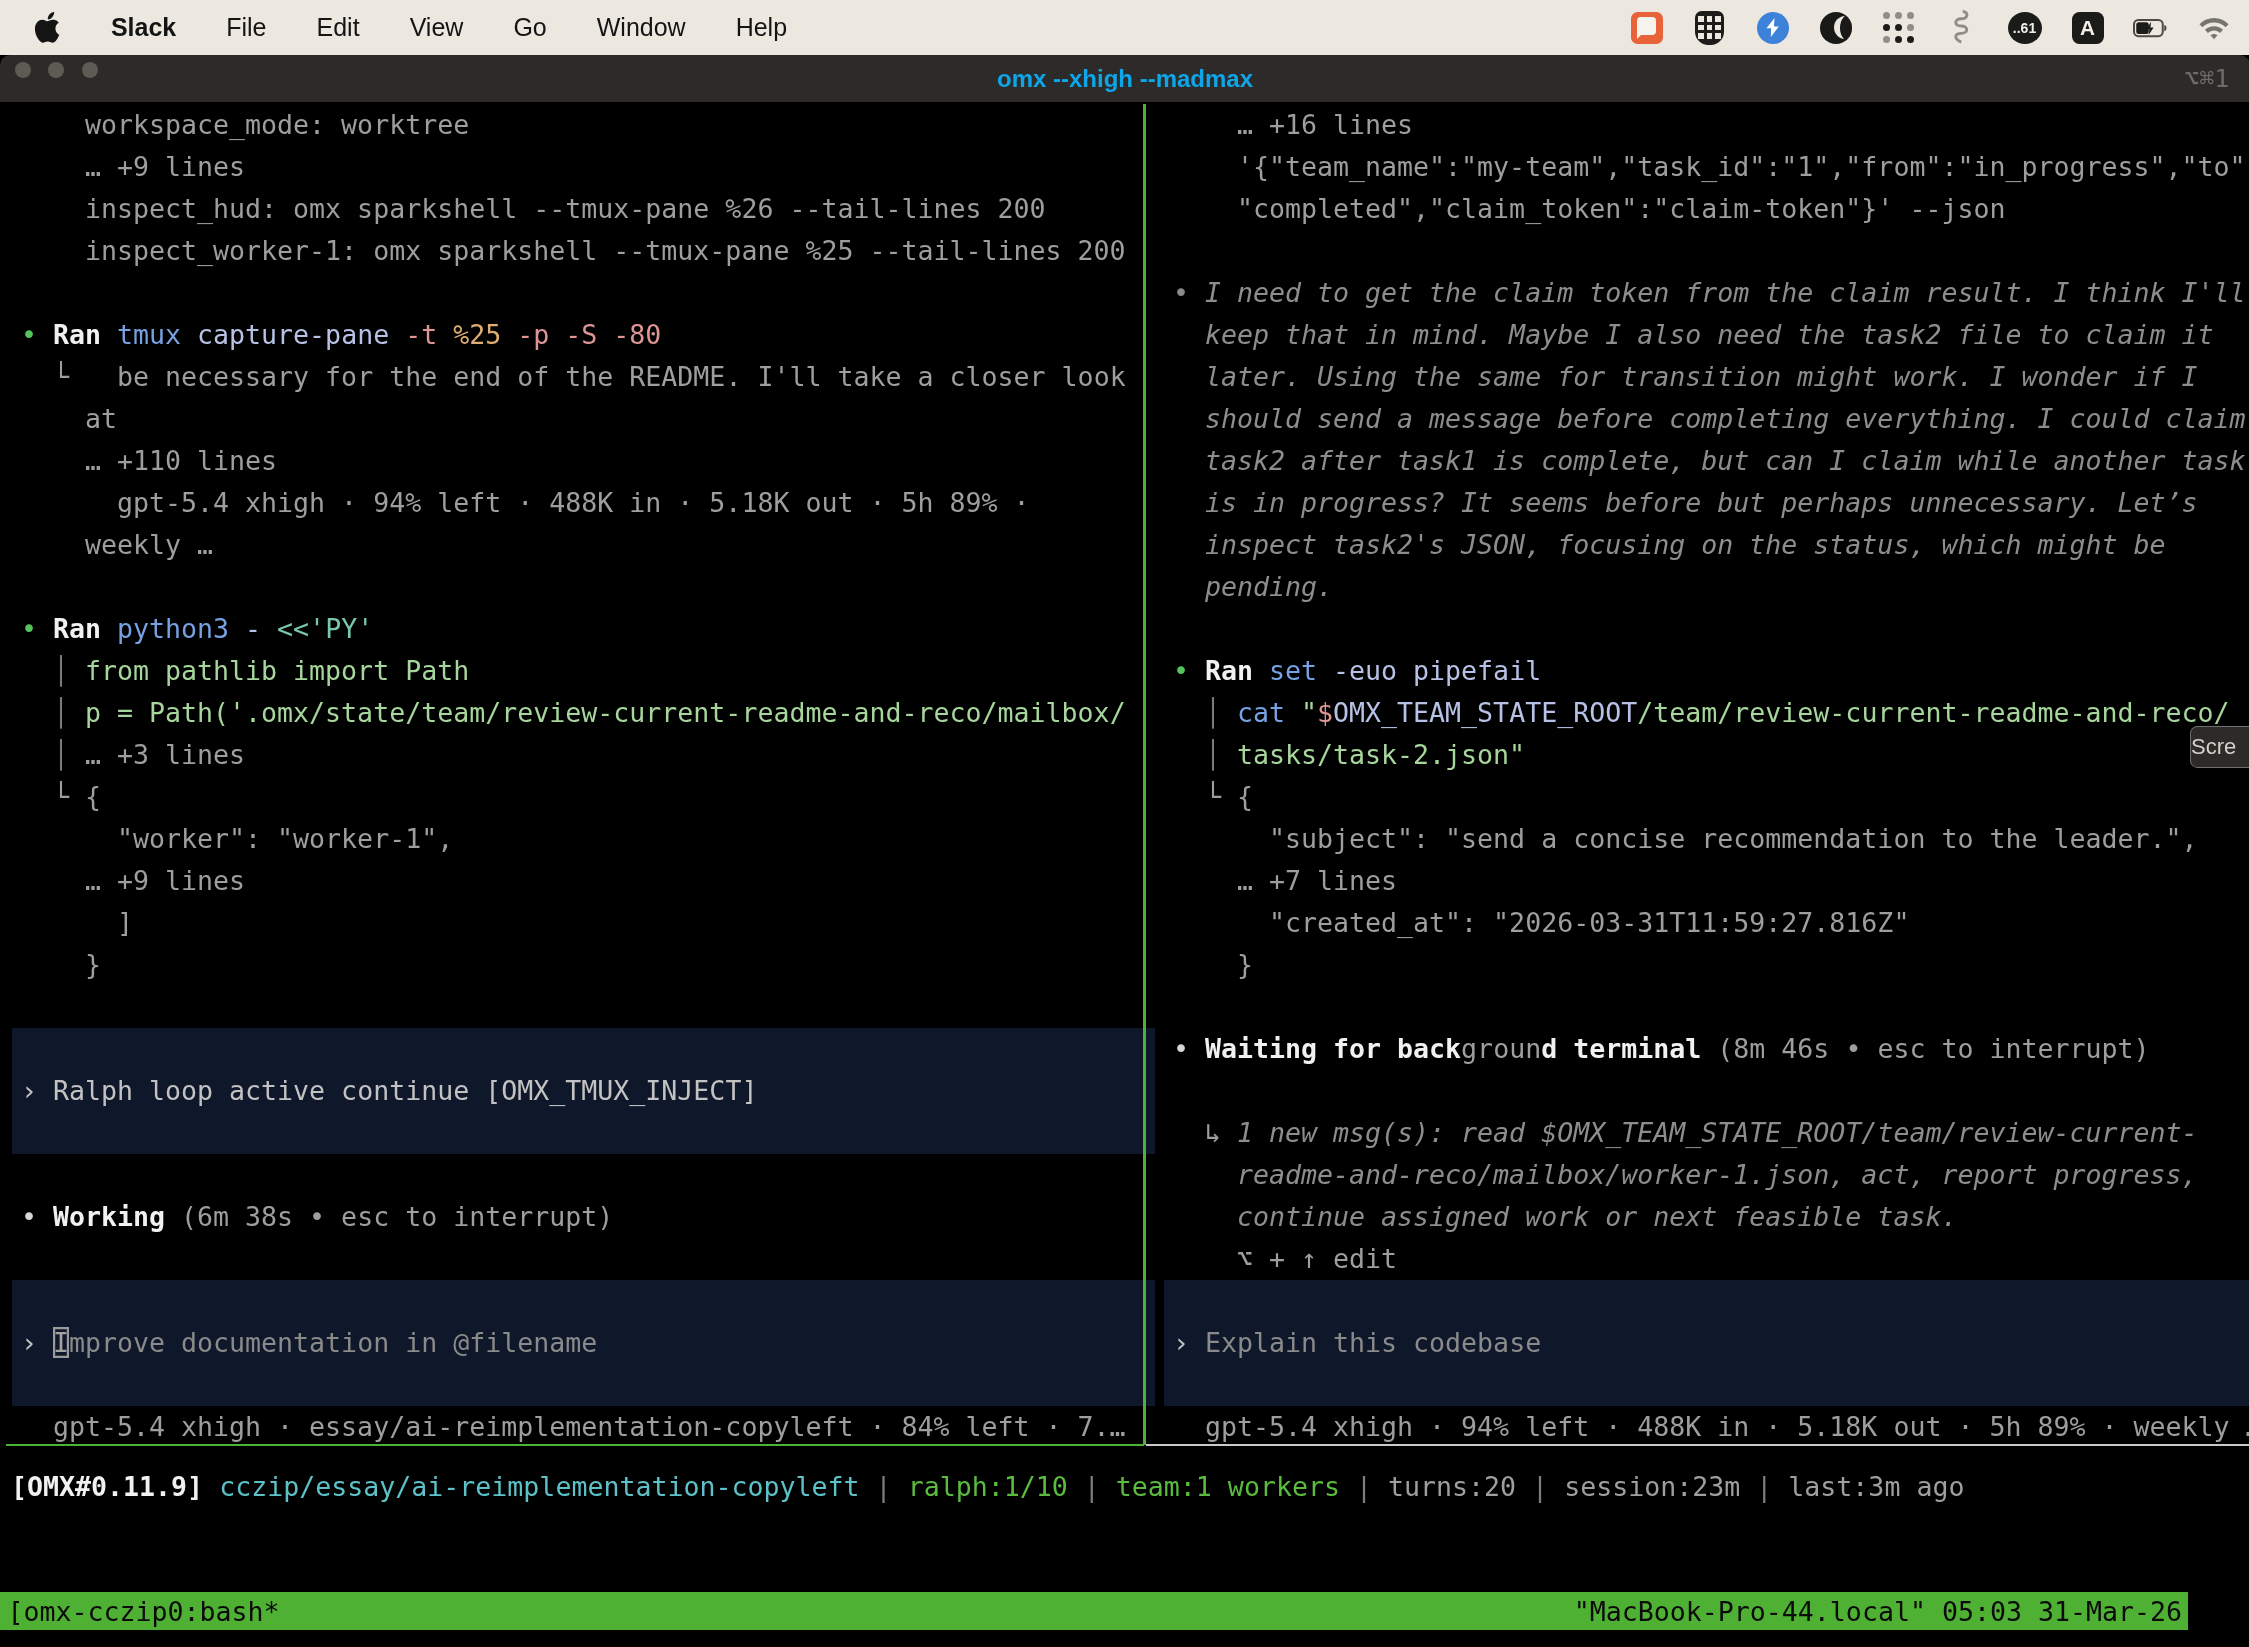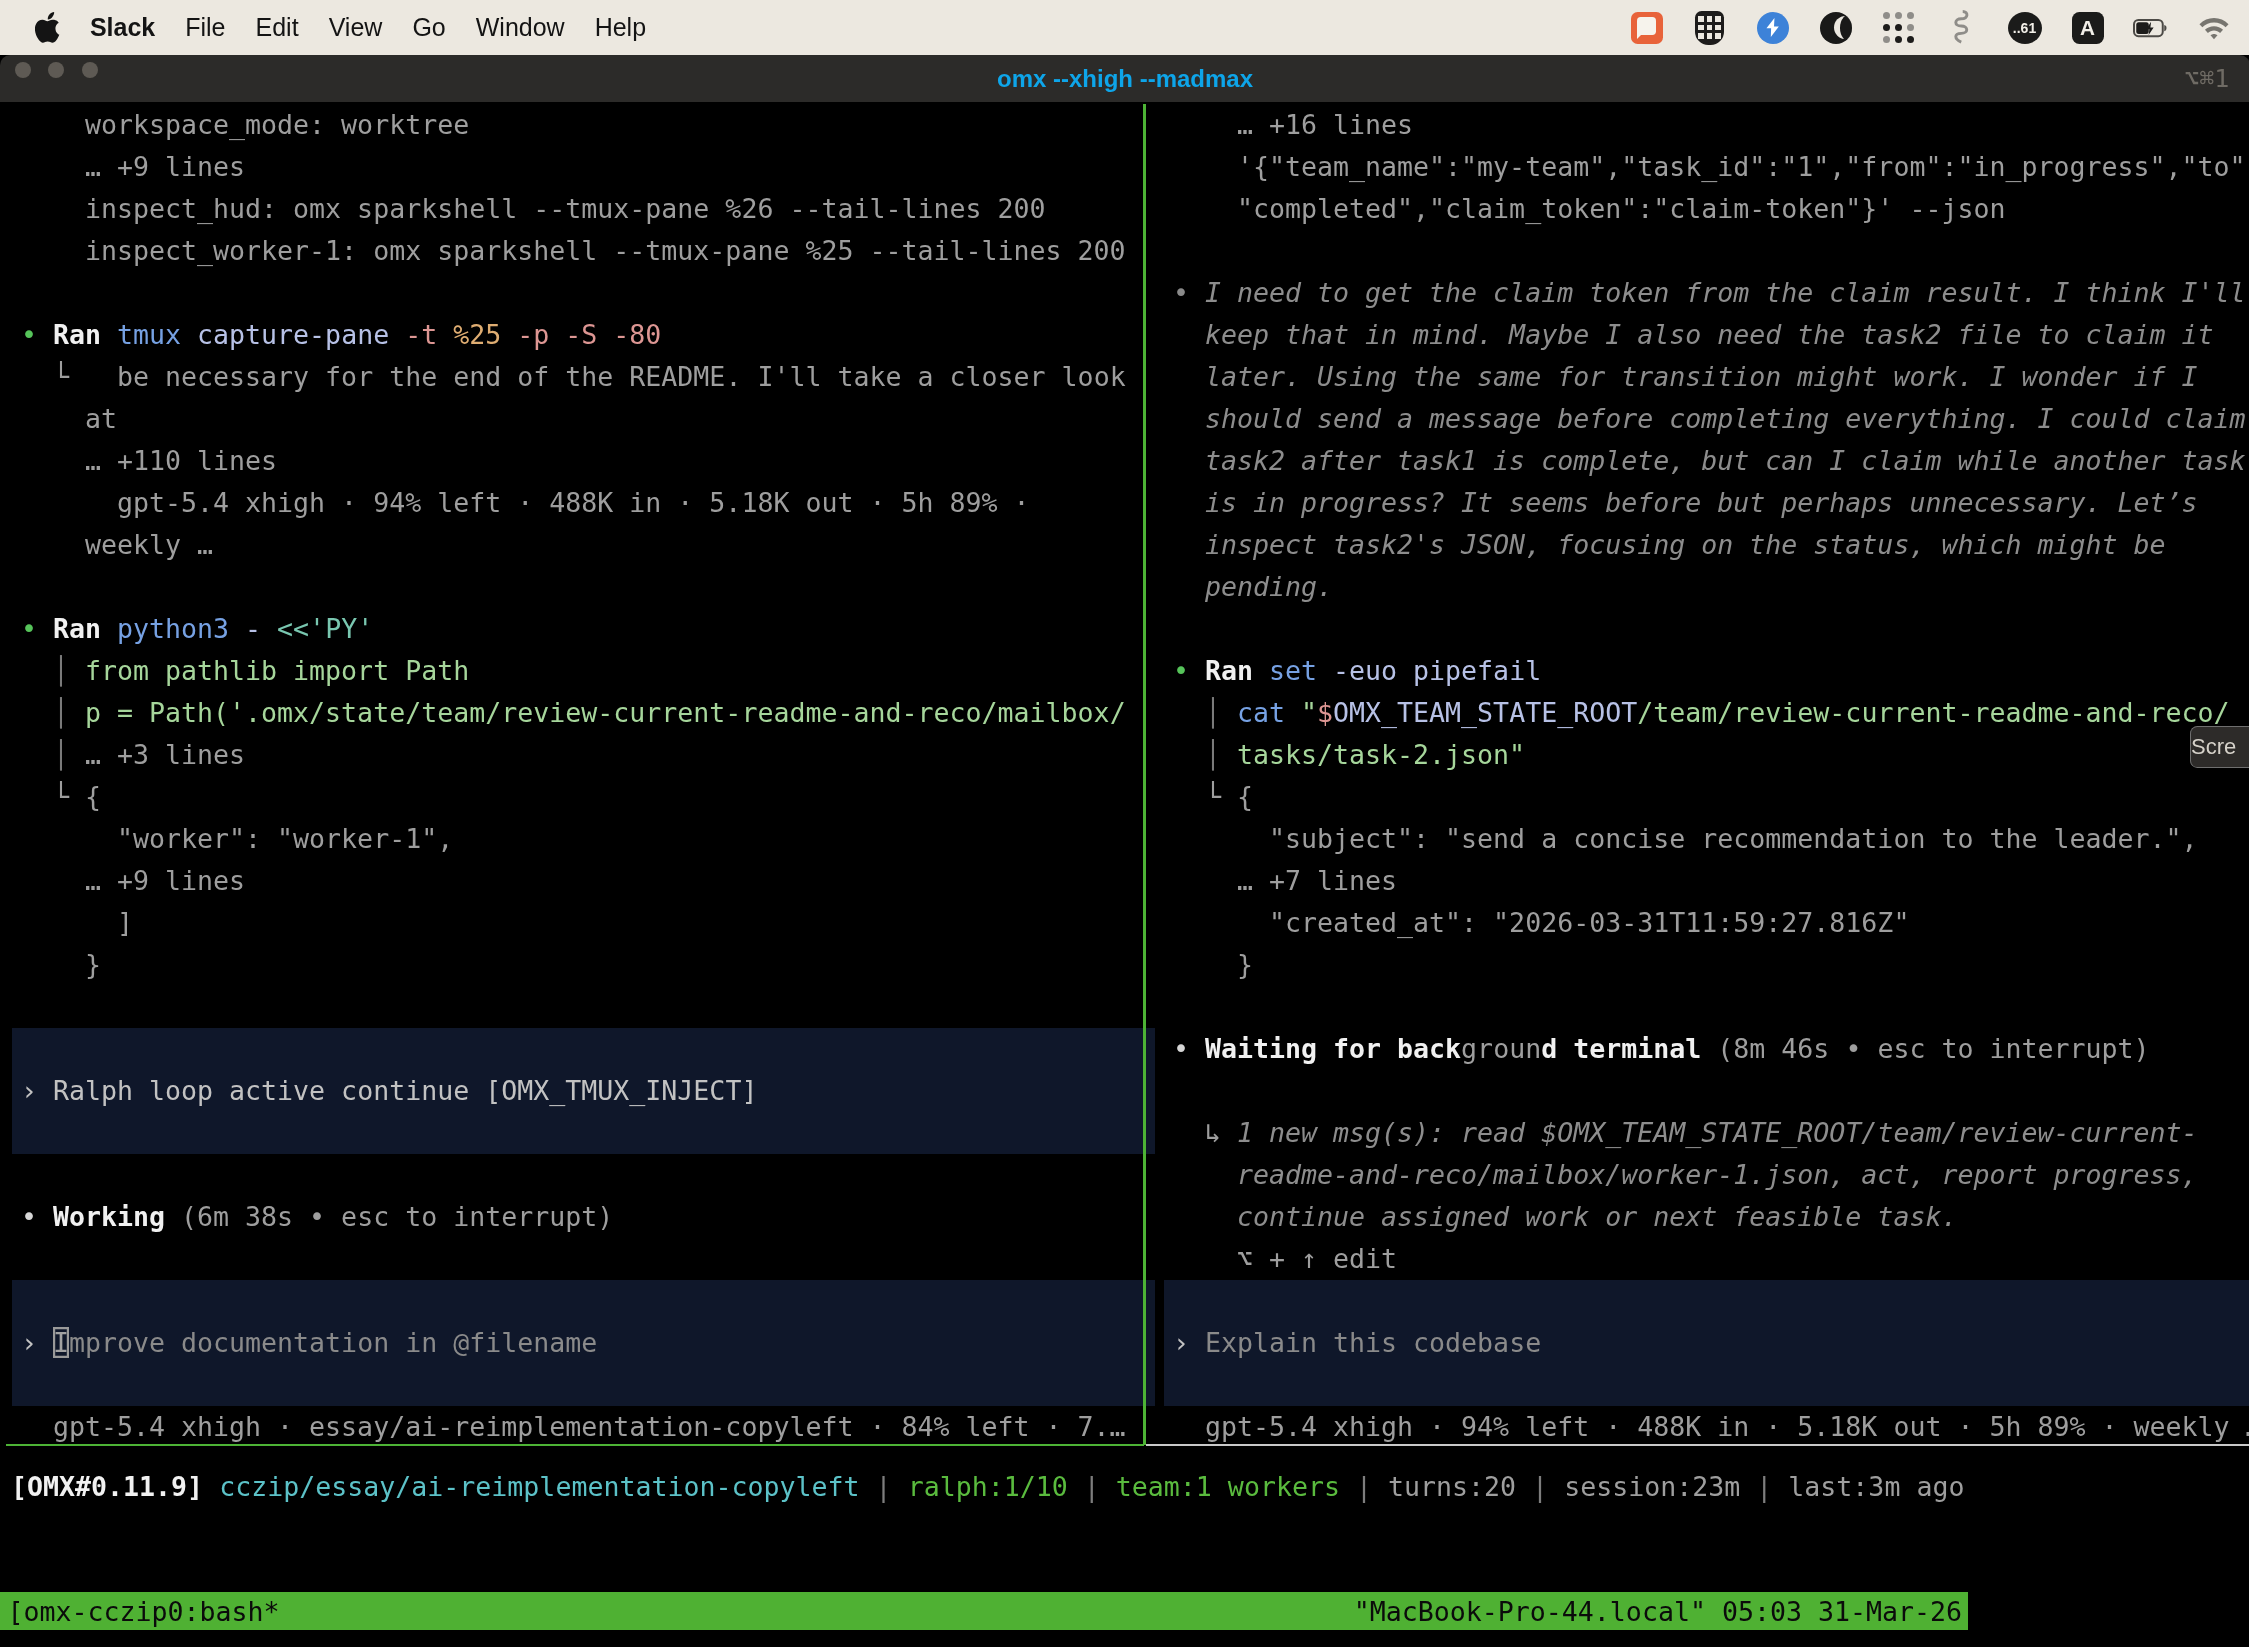--- a/index.html
+++ b/index.html
@@ -2,21 +2,21 @@
 <html style="font-size:11.8px"><head>
 <meta charset="utf-8">
 <style>
   html,body{margin:0;padding:0;background:#000;}
   #screen{position:relative;width:2250px;height:1648px;overflow:hidden;background:#000;
           font-family:"DejaVu Sans Mono","Liberation Mono",monospace;}
   
   .menubar{position:absolute;left:0;top:0;width:2250px;height:55px;background:#ece8e0;
            display:flex;align-items:center;font-family:"Liberation Sans","DejaVu Sans",sans-serif;}
   .apple{width:29.5px;height:35px;margin-left:35px;margin-right:7.4px;display:flex;align-items:center;}
-  .menu-items{display:flex;align-items:center;gap:30px;margin-left:18px;}
+  .menu-items{display:flex;align-items:center;gap:50px;margin-left:39px;}
   .menu-item{font-size:25px;color:#141414;}
   .menu-item.bold{font-weight:bold;}
   .status-icons{margin-left:auto;display:flex;align-items:center;gap:28px;padding-right:19px;}
   .sicon{width:35px;height:35px;display:flex;align-items:center;justify-content:center;position:relative;}
   .ic-orange{width:32px;height:32px;background:#e8633a;border-radius:6.6px;position:relative;}
   .ic-orange::before{content:"";position:absolute;left:6.6px;top:5.9px;width:19px;height:17.7px;background:#f6f3ec;border-radius:3.7px;}
   .ic-orange::after{content:"";position:absolute;left:6.6px;top:20.7px;border-left:7.4px solid #f6f3ec;border-bottom:7.4px solid transparent;}
   .ic-shield{width:29.5px;height:34px;background:#1d1c1b;border-radius:6.6px 6.6px 13.3px 13.3px;
              display:grid;grid-template-columns:repeat(3,5.9px);grid-template-rows:repeat(3,5.9px);gap:2.2px;
              align-content:center;justify-content:center;}
@@ -67,21 +67,21 @@
   .hborder-left{position:absolute;left:5.9px;top:1389px;width:1138px;height:2.2px;background:#4db335;}
   .hborder-right{position:absolute;left:1146px;top:1389px;width:1104px;height:2.2px;background:#c9c9c9;}
   
   .tooltip{position:absolute;right:0;top:671px;width:59px;height:40px;background:#2d2b29;
            border:1.5px solid #6f6f6f;border-right:none;border-radius:7.4px 0 0 7.4px;
            color:#d5d1c9;font-size:22px;font-family:"Liberation Sans","DejaVu Sans",sans-serif;
            display:flex;align-items:center;padding-left:0;z-index:6;}
   
   .omx-status{position:absolute;left:11px;top:1411px;height:42px;line-height:42px;font-size:26.6px;white-space:pre;}
   
-  .tmuxbar{position:absolute;left:0;top:1537px;width:1968px;height:38px;background:#4fb133;
+  .tmuxbar{position:absolute;left:0;top:1537px;width:2188px;height:38px;background:#4fb133;
            display:flex;align-items:center;justify-content:space-between;
            color:#0b0b0b;font-size:26.6px;}
   .tmuxbar .tleft{padding-left:7.4px;white-space:pre;}
   .tmuxbar .tright{padding-right:5.9px;white-space:pre;}
 </style>
 </head>
 <body>
 
 <div id="screen">
 

